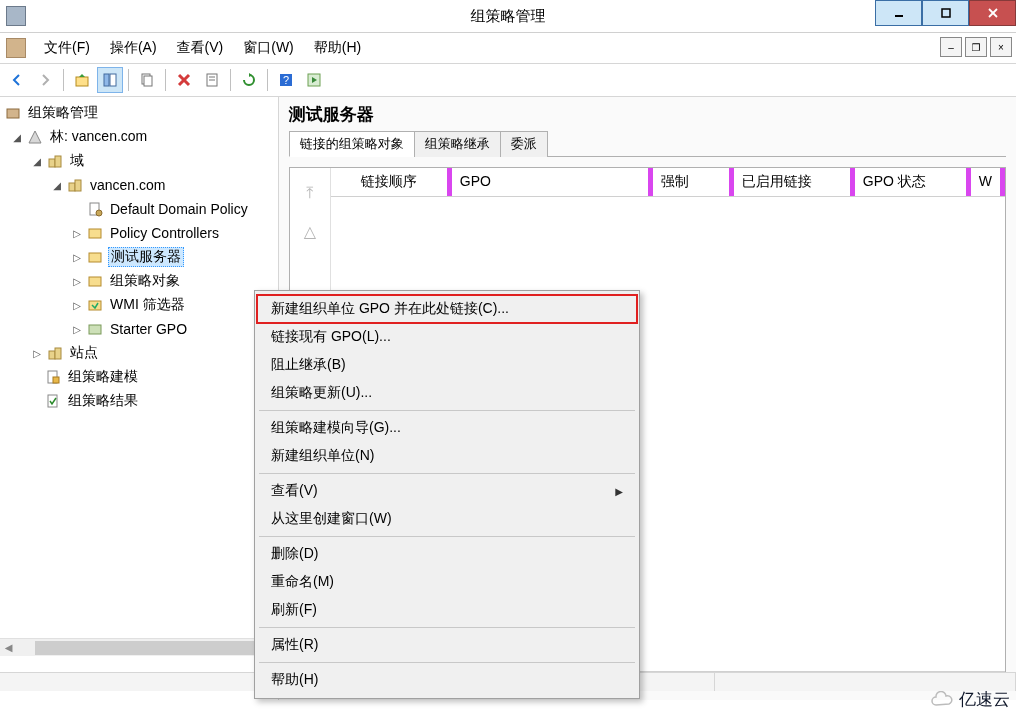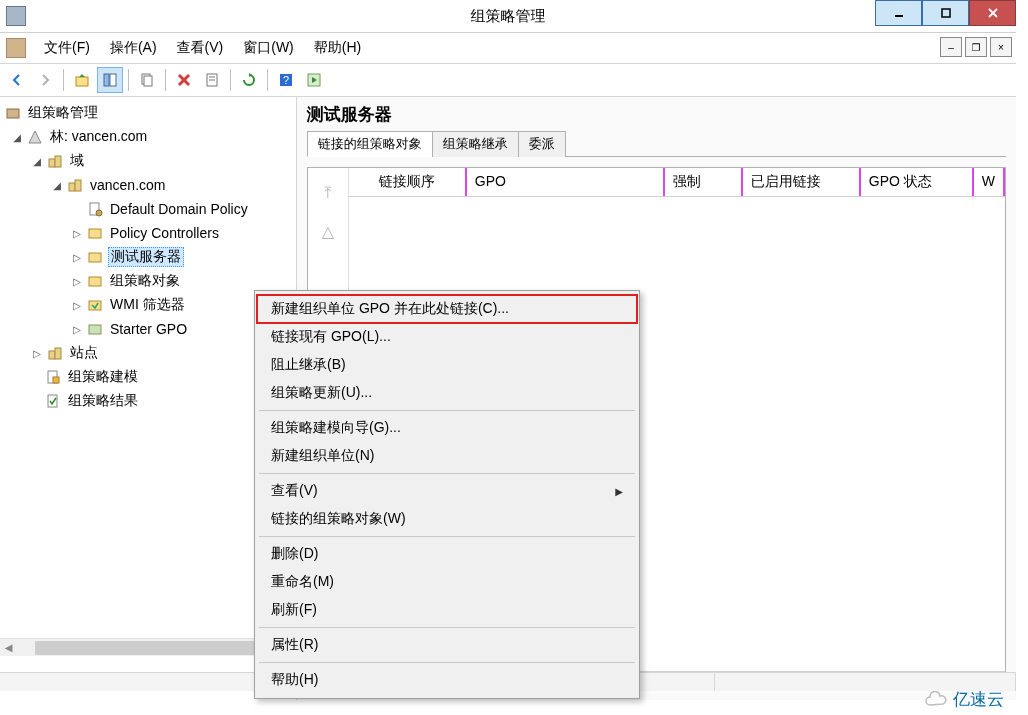--- a/index.html
+++ b/index.html
@@ -40,39 +40,39 @@
   .detail-header{padding:6px 10px 0 10px}
   .detail-title{font-size:17px;font-weight:bold;margin-bottom:4px}
   .tabs{display:flex;border-bottom:1px solid #b0b0b0}
   .tab{padding:3px 10px;border:1px solid #b0b0b0;border-bottom:none;background:#f0f0f0;margin-right:-1px;font-size:13px;position:relative;top:1px}
   .tab.active{background:#fff;border-bottom:1px solid #fff}
   .grid-wrap{margin:10px;border:1px solid #b0b0b0;flex:1;display:flex;flex-direction:column;background:#fff;overflow:hidden}
   .grid-body{display:flex;flex:1}
   .grid-sidebar{width:40px;border-right:1px solid #e0e0e0;display:flex;flex-direction:column;align-items:center;padding-top:16px;gap:20px;color:#b4b4b4;font-size:16px}
   .grid-main{flex:1}
   .grid-head{display:flex;border-bottom:1px solid #d0d0d0;background:#fff}
-  .gh{border-right:2px solid #d946ef;padding:5px 8px;font-size:14px;overflow:hidden;white-space:nowrap}
+  .gh{border-right:5px solid #d946ef;padding:5px 8px;font-size:14px;overflow:hidden;white-space:nowrap}
   .detail-scroll{height:17px;border-top:1px solid #d0d0d0;display:flex;background:#f0f0f0}
   .scroll-track{flex:1;background:#f0f0f0;position:relative}
   .scroll-track::after{content:"";position:absolute;right:2px;top:1px;width:16px;height:14px;background:#d0d0d0}
   
   .statusbar{height:18px;border-top:1px solid #d6d6d6;background:#f4f4f4;display:flex}
   .statusbar .cell{border-right:1px solid #d6d6d6;flex:1}
   
   .ctx{position:absolute;left:254px;top:290px;width:380px;background:#f0f0f0;border:1px solid #a0a0a0;box-shadow:3px 3px 6px rgba(0,0,0,.25);padding:4px 2px;font-size:14px;z-index:20}
   .ctx-item{padding:5px 14px;display:flex;align-items:center;justify-content:space-between}
   .ctx-item.highlight{outline:2px solid #e02020;outline-offset:-1px}
   .ctx-sep{height:1px;background:#c8c8c8;margin:3px 2px}
   .ctx-arrow{font-size:10px;color:#333}
   
   .tree-scroll{height:17px;border-top:1px solid #e0e0e0;background:#f0f0f0;display:flex;align-items:center}
   .tree-scroll .thumb{width:220px;height:14px;background:#cdcdcd;margin-left:18px}
   .tree-scroll .arrow{width:17px;text-align:center;color:#888;font-size:10px}
   
-  .watermark{position:absolute;right:12px;bottom:4px;font-size:17px;color:#0369a1;display:flex;align-items:center;gap:4px;font-family:Arial}
+  .watermark{position:absolute;right:6px;bottom:4px;font-size:17px;color:#0f172a;display:flex;align-items:center;gap:4px;font-family:Arial}
   .watermark .cloud{width:26px;height:18px}
   .watermark .cloud svg{width:26px;height:18px;fill:none;stroke:#bcbcbc;stroke-width:1.5}
 </style>
 </head>
 <body>
 
 <div class="window">
 
   <div class="titlebar">
     <div class="app-icon"></div>
@@ -383,21 +383,21 @@
       </div>
     <div class="ctx-item">
         <span>新建组织单位(N)</span>
       </div>
     <div class="ctx-sep"></div>
     <div class="ctx-item">
         <span>查看(V)</span>
         <span class="ctx-arrow">▶</span>
       </div>
     <div class="ctx-item">
-        <span>链接的组策略对象(W)</span>
+        <span>从这里创建窗口(W)</span>
       </div>
     <div class="ctx-sep"></div>
     <div class="ctx-item">
         <span>删除(D)</span>
       </div>
     <div class="ctx-item">
         <span>重命名(M)</span>
       </div>
     <div class="ctx-item">
         <span>刷新(F)</span>

